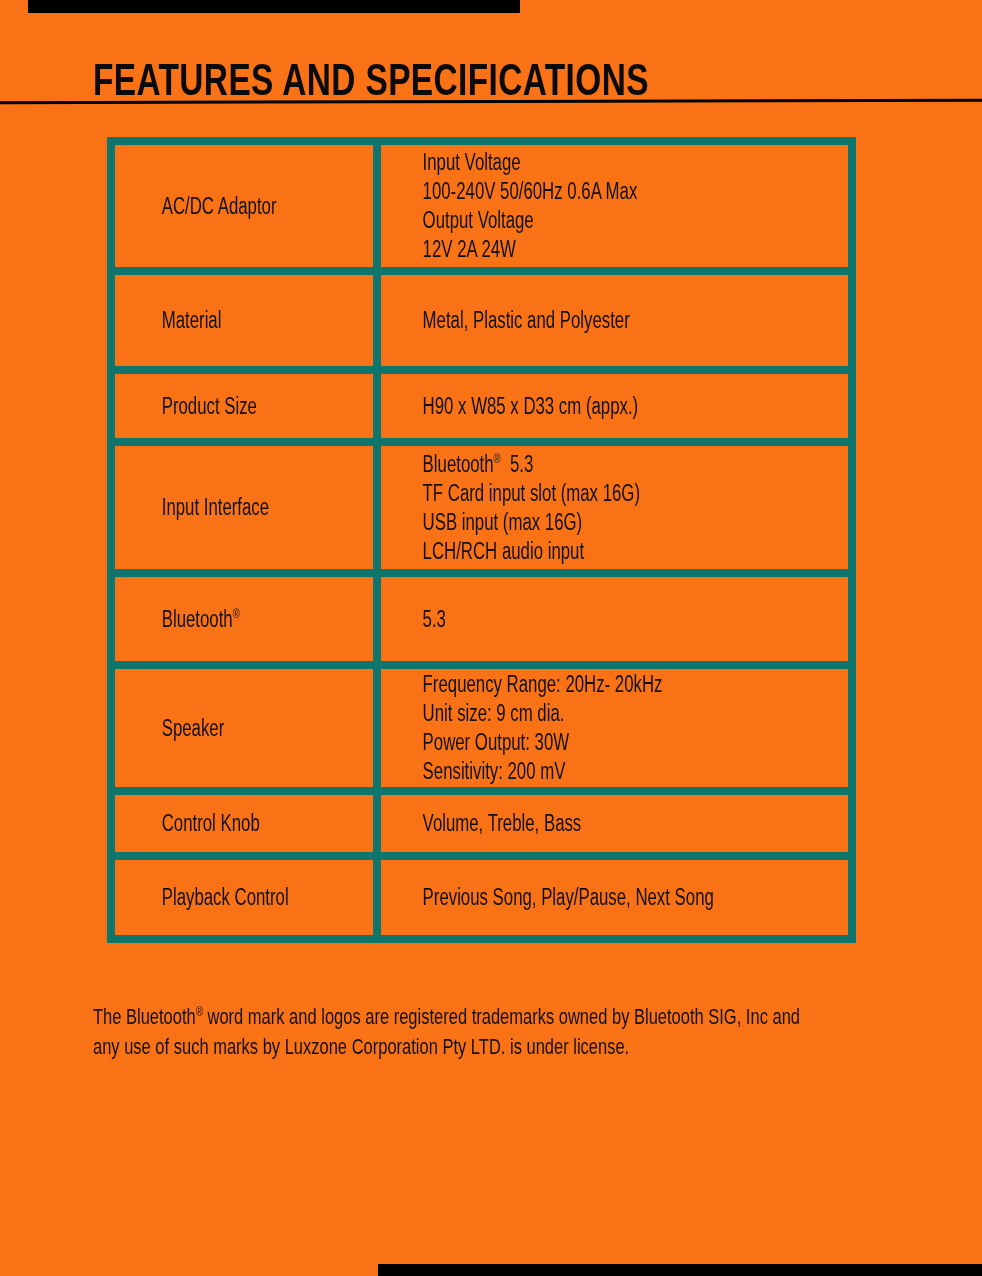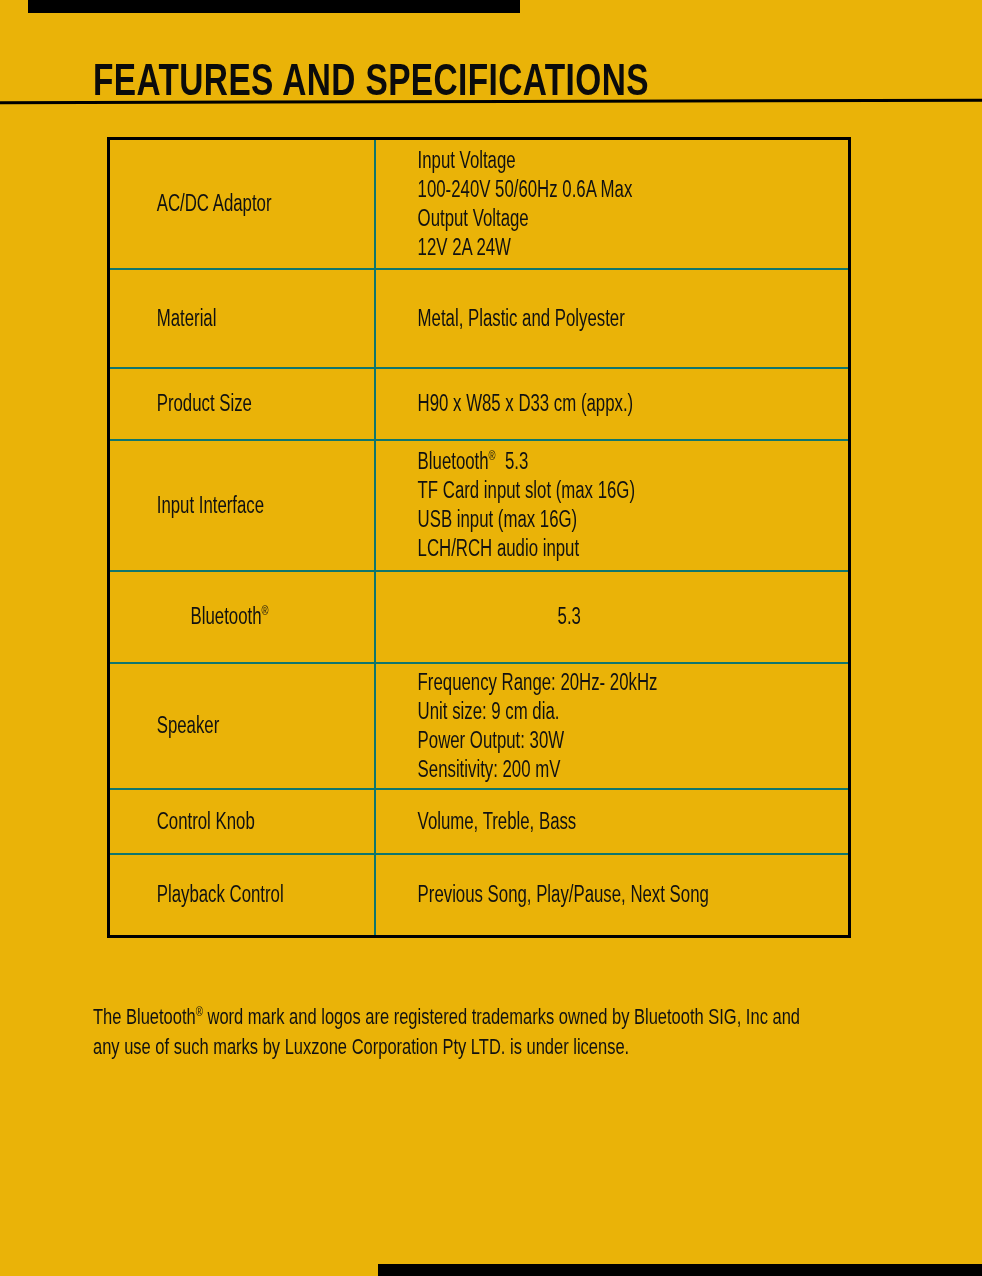--- a/index.html
+++ b/index.html
@@ -4,21 +4,21 @@
 <style>
   html, body {
     margin: 0;
     padding: 0;
     background: #ffffff;
   }
   .page {
     position: relative;
     width: 982px;
     height: 1276px;
-    background: #eab308;
+    background: #f97316;
     overflow: hidden;
     font-family: "Liberation Sans", sans-serif;
     color: #111111;
   }
   
   .scan-bar-top {
     position: absolute;
     left: 28px;
     top: 0;
     width: 492px;
@@ -60,21 +60,21 @@
   .spec-table {
     position: absolute;
     left: 107px;
     top: 137px;
     width: 741px;
     border-collapse: collapse;
     table-layout: fixed;
     border: 3px solid #000000;
   }
   .spec-table td {
-    border: 2px solid #0f766e;
+    border: 8px solid #0f766e;
     vertical-align: middle;
     padding: 0;
   }
   td.label-cell .cell-text {
     padding-left: 64px;
   }
   td.value-cell .cell-text {
     padding-left: 57px;
   }
   .cell-text {
@@ -151,21 +151,21 @@
           </td>
         </tr>
         <tr style="height: 131px;">
           <td class="label-cell">
             <div class="cell-text">Input Interface</div>
           </td>
           <td class="value-cell">
             <div class="cell-text"><div class="value-line">Bluetooth<sup class="reg">®</sup>  5.3</div><div class="value-line">TF Card input slot (max 16G)</div><div class="value-line">USB input (max 16G)</div><div class="value-line">LCH/RCH audio input</div></div>
           </td>
         </tr>
-        <tr style="height: 92px; text-align: center;">
+        <tr style="height: 92px;">
           <td class="label-cell">
             <div class="cell-text">Bluetooth<sup class="reg">®</sup></div>
           </td>
           <td class="value-cell">
             <div class="cell-text"><div class="value-line">5.3</div></div>
           </td>
         </tr>
         <tr style="height: 126px;">
           <td class="label-cell">
             <div class="cell-text">Speaker</div>

